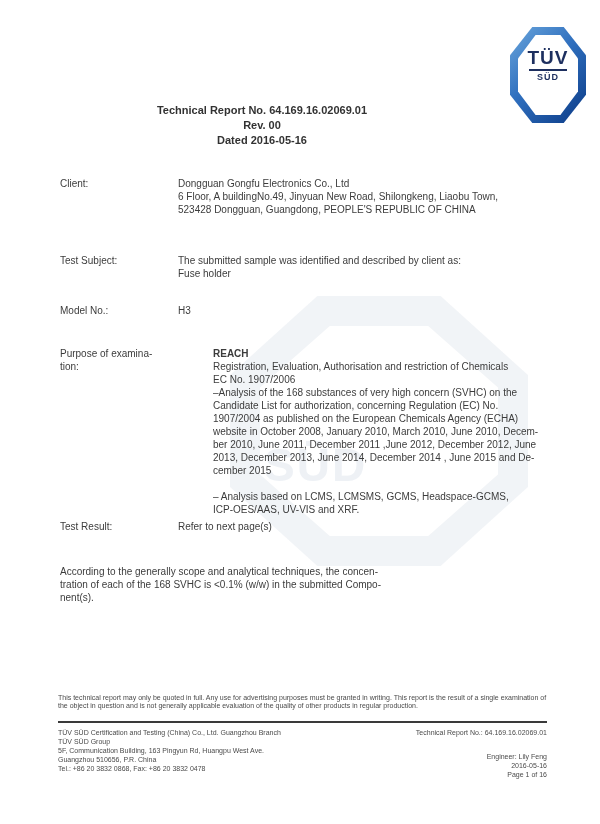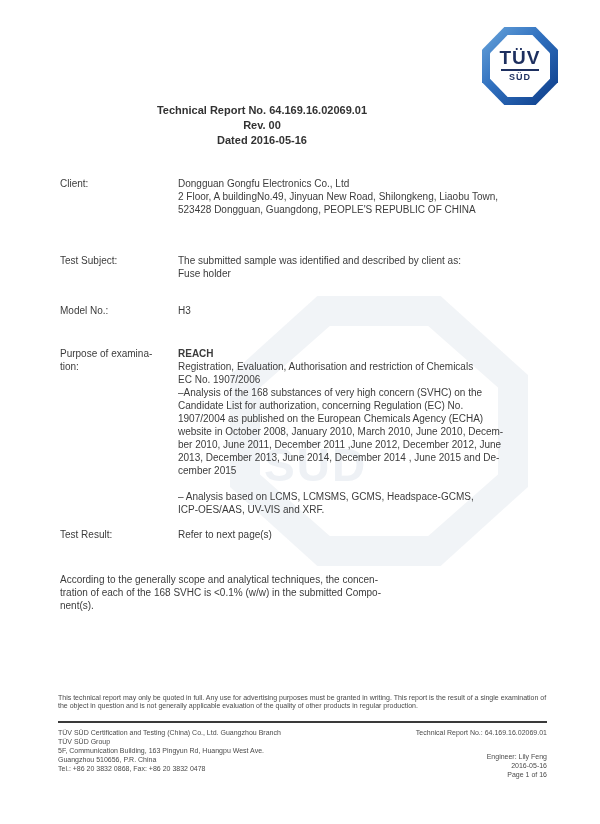--- a/index.html
+++ b/index.html
@@ -21,21 +21,21 @@
     clip-path:polygon(29.3% 0,70.7% 0,100% 29.3%,100% 70.7%,70.7% 100%,29.3% 100%,0 70.7%,0 29.3%);
   }
   .wm-text {
     position:absolute; left:34px; top:142px; font-size:46px; font-weight:bold;
     color:#e3e9f0; letter-spacing:2px;
   }
 
   .content { position:relative; z-index:1; }
 
   
-  .logo { position:absolute; left:482px; top:27px; width:76px; height:78px; }
+  .logo { position:absolute; left:510px; top:27px; width:76px; height:96px; }
   .logo-octagon {
     position:absolute; inset:0;
     background:linear-gradient(135deg,#6aa6dc 0%,#2f6fbe 45%,#0b3a86 100%);
     clip-path:polygon(29.3% 0,70.7% 0,100% 29.3%,100% 70.7%,70.7% 100%,29.3% 100%,0 70.7%,0 29.3%);
   }
   .logo-octagon-inner {
     position:absolute; inset:8px; background:#ffffff;
     clip-path:polygon(29.3% 0,70.7% 0,100% 29.3%,100% 70.7%,70.7% 100%,29.3% 100%,0 70.7%,0 29.3%);
   }
   .logo-tuv {
@@ -57,21 +57,21 @@
   .fields { position:absolute; left:60px; top:177px; width:487px; font-size:10px; line-height:13px; }
   .row { display:flex; }
   .row .label { width:118px; flex:0 0 118px; }
   .row .value { flex:1; }
   .line { min-height:13px; }
   .bold { font-weight:bold; }
   .spacer13 { height:13px; }
   .mb26 { margin-bottom:38px; }
   .mb24 { margin-bottom:24px; }
   .mb30 { margin-bottom:30px; }
-  .mb4  { margin-bottom:12px; }
+  .mb4  { margin-bottom:4px;gap:35px; }
   .mb16 { margin-bottom:32px; }
 
   
   .disclaimer {
     position:absolute; left:58px; top:694px; width:489px;
     font-size:7px; line-height:8.3px; color:#4a4a4a;
   }
   .footer-rule { position:absolute; left:58px; top:721px; width:489px; height:2px; background:#3a3a3a; }
   .footer { position:absolute; left:58px; top:728px; width:489px; display:flex; justify-content:space-between; }
   .footer-left  { font-size:7px; line-height:9px; color:#4a4a4a; }
@@ -104,21 +104,21 @@
       <div class="title-sub">Rev. 00</div>
       <div class="title-sub">Dated 2016-05-16</div>
     </div>
 
     <div class="fields">
 
       <div class="row mb26">
         <div class="label">Client:</div>
         <div class="value">
           <div class="line">Dongguan Gongfu Electronics Co., Ltd</div>
-          <div class="line">2 Floor, A buildingNo.49, Jinyuan New Road, Shilongkeng, Liaobu Town,</div>
+          <div class="line">6 Floor, A buildingNo.49, Jinyuan New Road, Shilongkeng, Liaobu Town,</div>
           <div class="line">523428 Dongguan, Guangdong, PEOPLE'S REPUBLIC OF CHINA</div>
         </div>
       </div>
 
       <div class="row mb24">
         <div class="label">Test Subject:</div>
         <div class="value">
           <div class="line">The submitted sample was identified and described by client as:</div>
           <div class="line">Fuse holder</div>
         </div>

